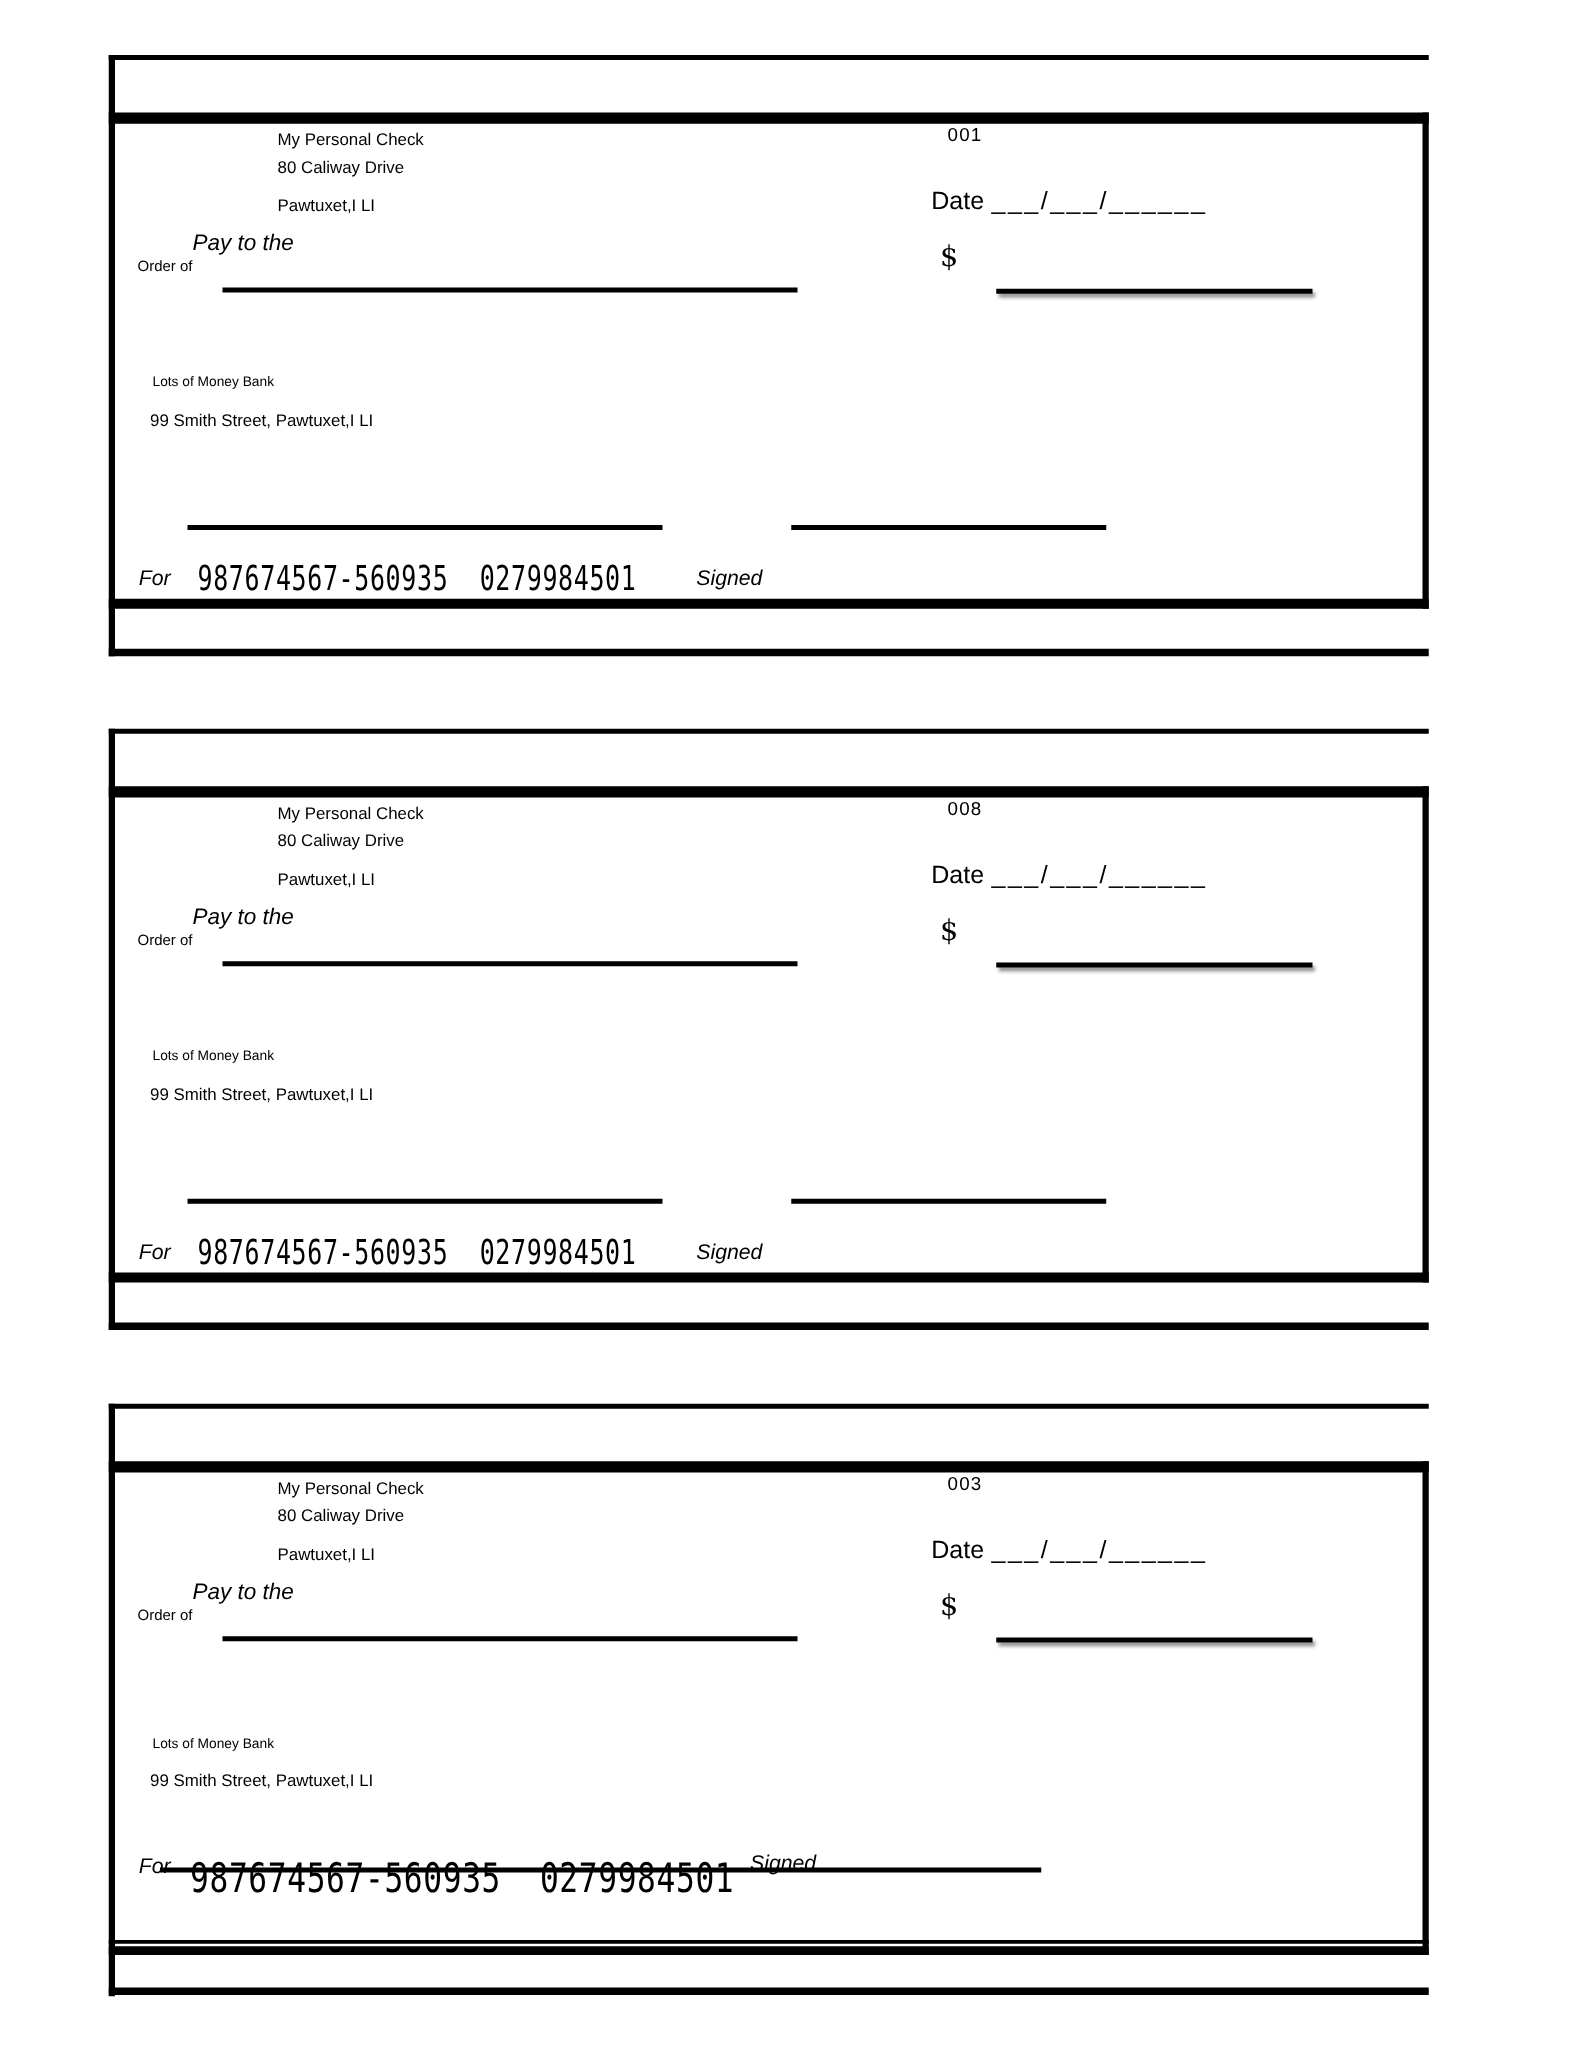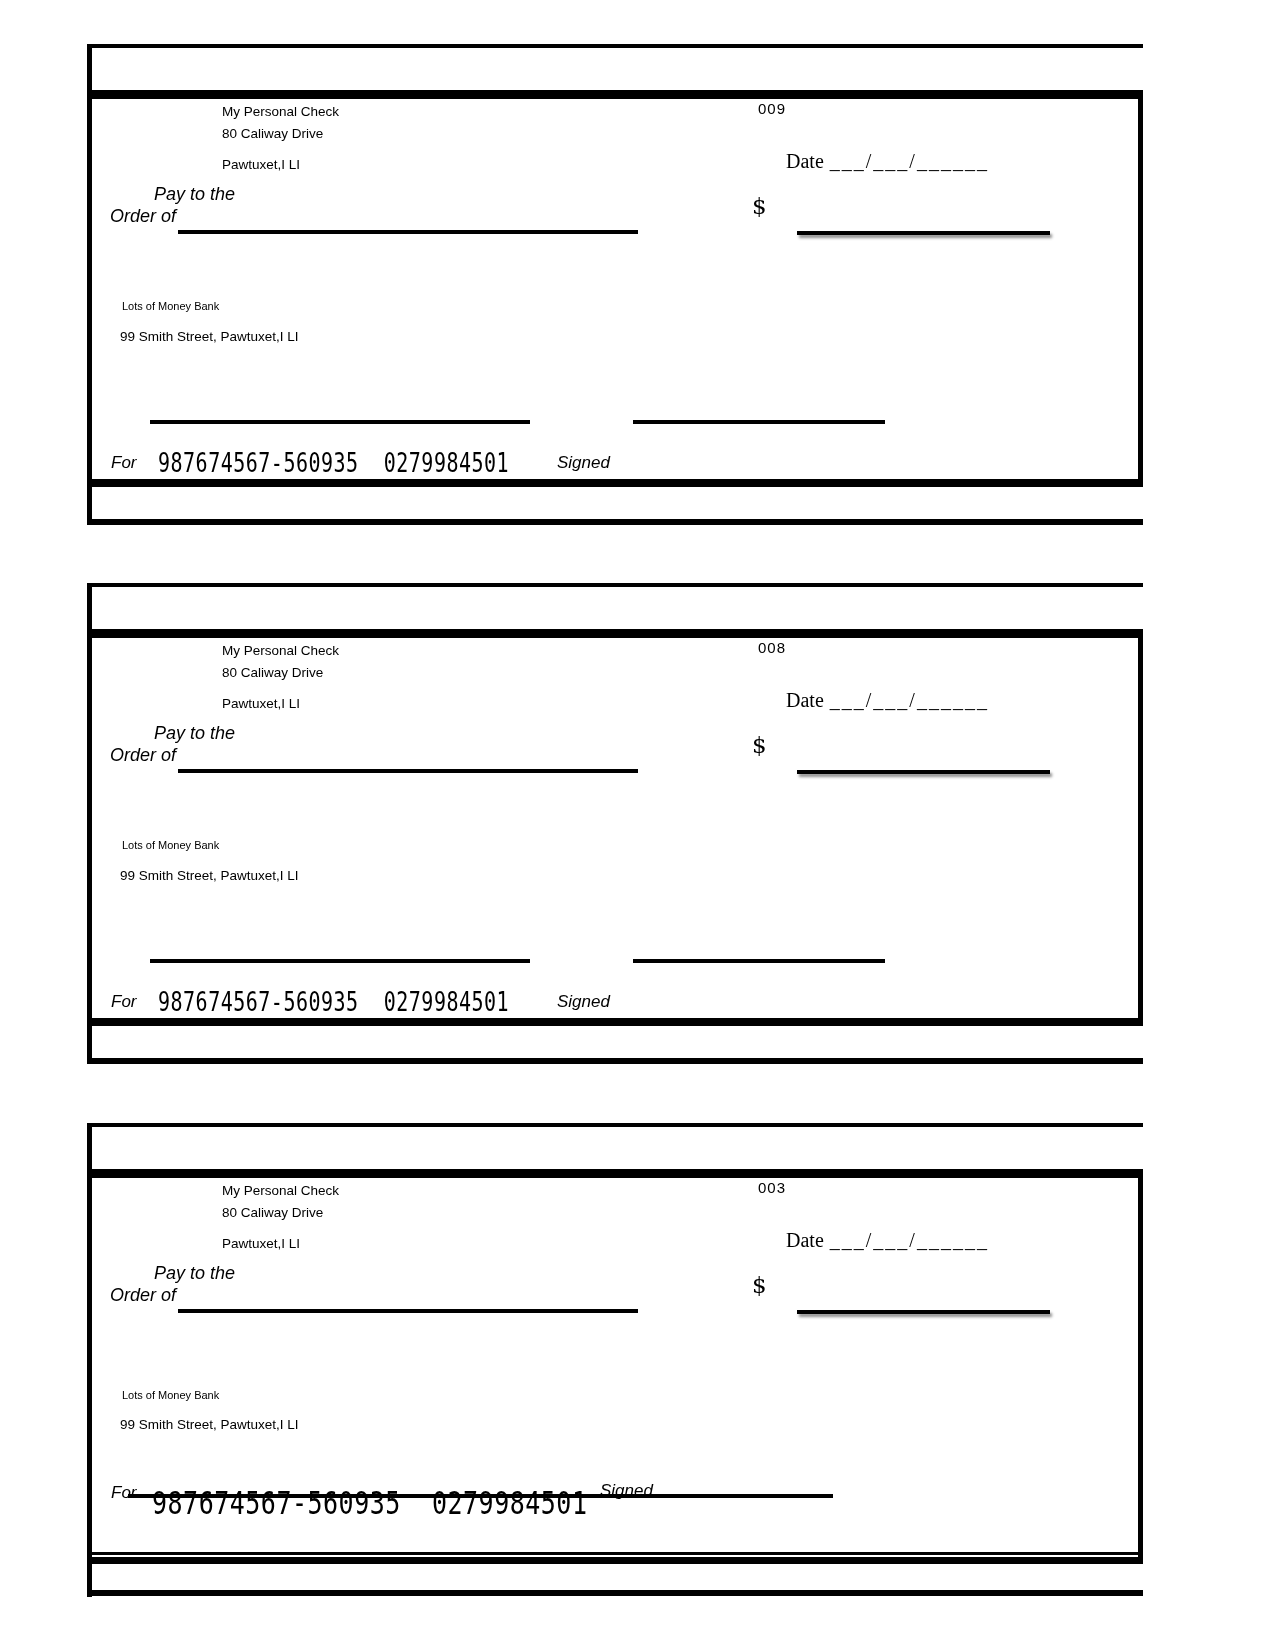--- a/index.html
+++ b/index.html
@@ -11,24 +11,24 @@
   .leftborder{left:0;top:0;width:5px;height:481px;}
   .body-topbar{left:0;top:46px;width:1056px;height:9px;}
   .body-rightborder{left:1051px;top:46px;width:5px;height:397px;}
   .body-bottombar{left:0;top:435px;width:1056px;height:8px;}
   .outer-bottomline{left:0;top:475px;width:1056px;height:6px;}
   .txt{position:absolute;white-space:pre;}
   .payer-name{left:135px;top:60px;font-size:13.5px;}
   .payer-addr{left:135px;top:82px;font-size:13.5px;}
   .payer-city{left:135px;top:113px;font-size:13.5px;}
   .check-number{left:671px;top:56px;font-size:15px;letter-spacing:1px;}
-  .date-row{left:699px;top:106px;font-size:20px;font-family:Liberation Serif, serif;}
+  .date-row{left:658px;top:106px;font-size:20px;}
   .date-blank{margin-left:6px;letter-spacing:2px;}
   .pay1{left:23px;top:140px;font-size:18px;font-style:italic;margin-left:44px;}
-  .pay2{left:23px;top:162px;font-size:18px;font-style:italic;}
+  .pay2{left:23px;top:162px;font-size:12px;}
   .payee-line{left:91px;top:186px;width:460px;height:4px;}
   .dollar{left:665px;top:149px;font-family:"DejaVu Serif", serif;font-size:23px;}
   .amount-line{left:710px;top:187px;width:253px;height:4px;box-shadow:2px 3px 3px rgba(0,0,0,0.45);}
   .bank-name{left:35px;top:256px;font-size:11px;}
   .bank-addr{left:33px;top:285px;font-size:13.5px;}
   .memo-line{left:63px;top:376px;width:380px;height:4px;}
   .sig-line{left:546px;top:376px;width:252px;height:4px;}
   .for-label{left:24px;top:409px;font-size:17px;font-style:italic;}
   .micr{left:71px;top:402px;font-family:"DejaVu Sans Mono", monospace;font-size:20px;
         letter-spacing:0.5px;transform:scaleY(1.37);transform-origin:top left;}
@@ -52,21 +52,21 @@
 <div id="page">
 
   <div class="check-unit c1" style="top:44px">
     <div class="bar topline"></div>
     <div class="bar leftborder"></div>
     <div class="bar body-topbar"></div>
     <div class="bar body-rightborder"></div>
     <div class="txt payer-name">My Personal Check</div>
     <div class="txt payer-addr">80 Caliway Drive</div>
     <div class="txt payer-city">Pawtuxet,I LI</div>
-    <div class="txt check-number">009</div>
+    <div class="txt check-number">001</div>
     <div class="txt date-row"><span>Date</span><span class="date-blank">___/___/______</span></div>
     <div class="txt pay1">Pay to the</div>
     <div class="txt pay2">Order of</div>
     <div class="bar payee-line"></div>
     <div class="txt dollar">$</div>
     <div class="bar amount-line"></div>
     <div class="txt bank-name">Lots of Money Bank</div>
     <div class="txt bank-addr">99 Smith Street, Pawtuxet,I LI</div>
     <div class="bar memo-line"></div>
     <div class="bar sig-line"></div>

